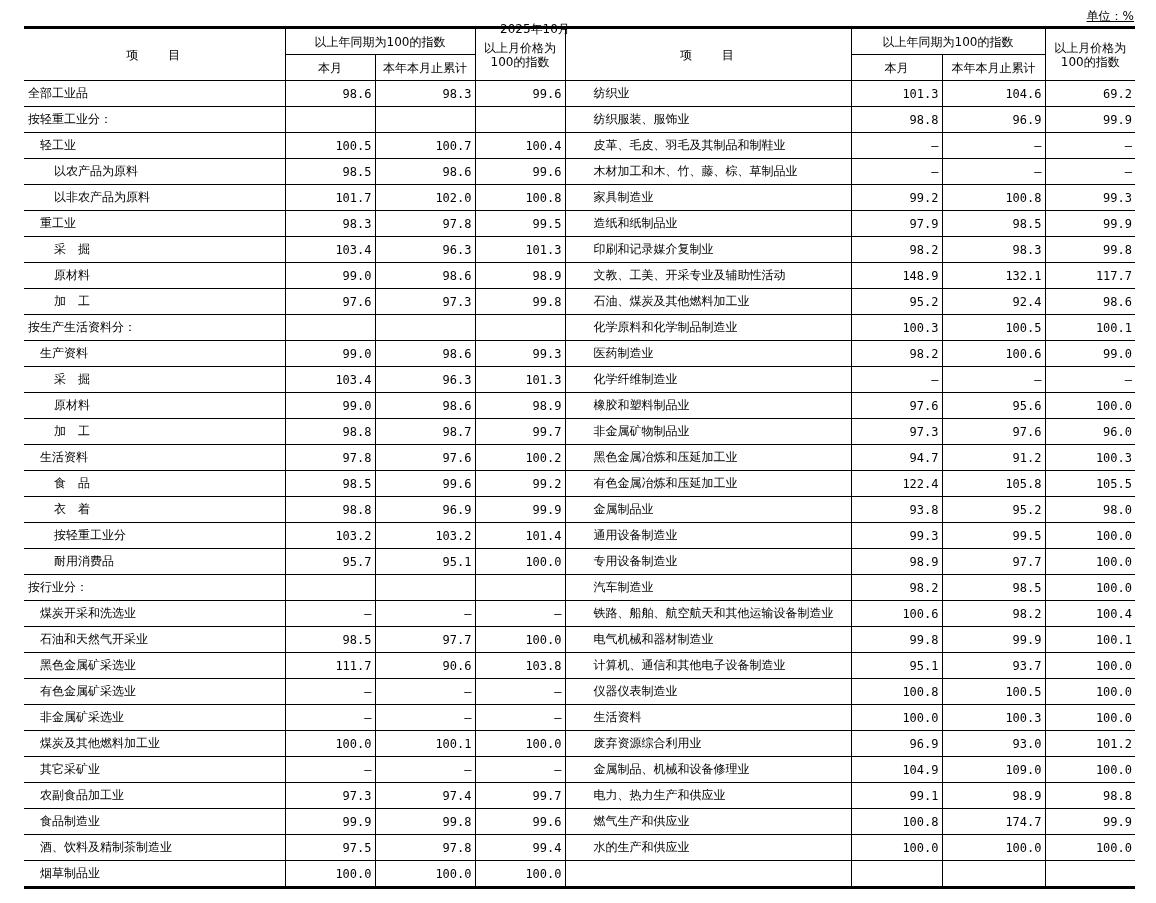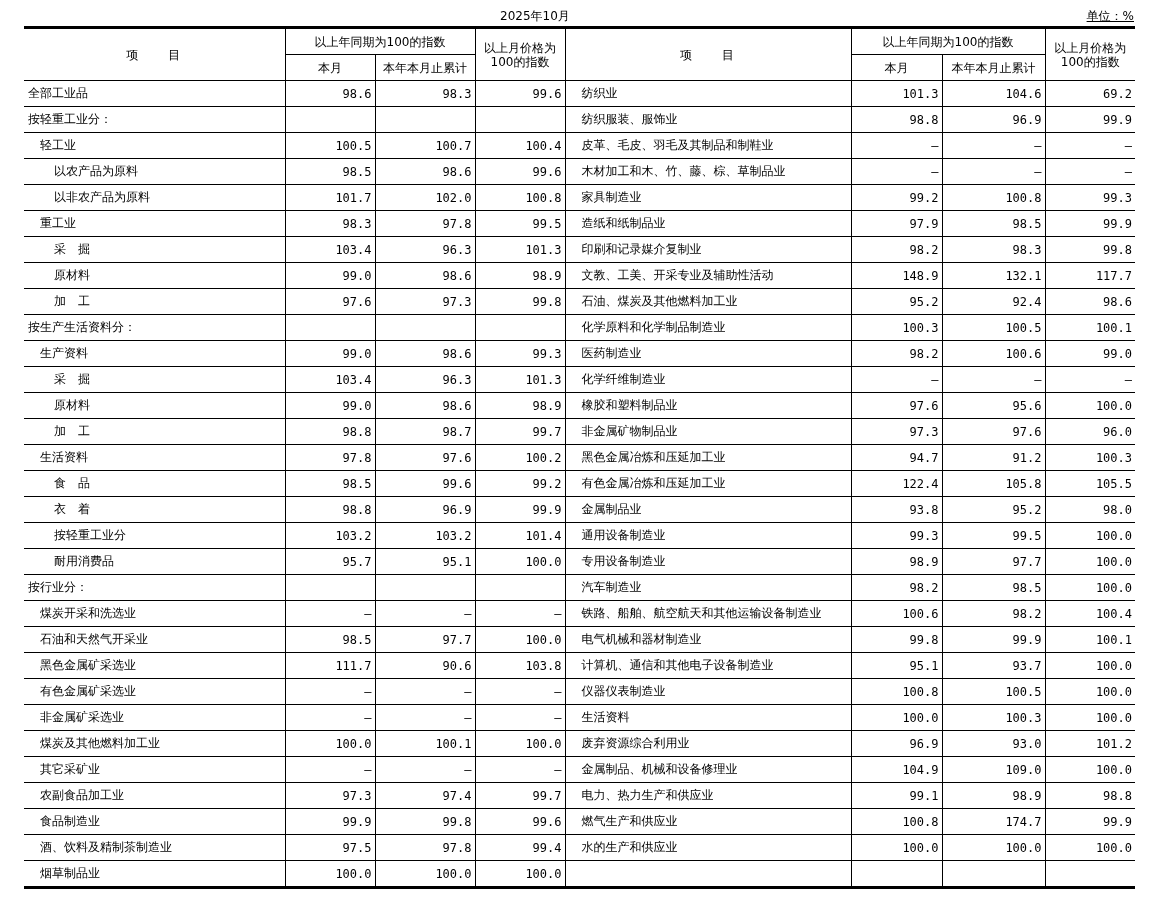--- a/index.html
+++ b/index.html
@@ -1,30 +1,30 @@
 <!DOCTYPE html>
 <html><head>
 <meta charset="utf-8">
 <style>
   html, body { margin:0; padding:0; background:#ffffff; }
   body { width:1156px; height:903px; position:relative; font-family:"DejaVu Sans", "Liberation Sans", sans-serif; color:#000; overflow:hidden; }
   .caption { position:absolute; top:8px; font-size:12px; }
-  .period { left:500px; }
+  .period { left:500px;margin-top:13px; }
   .unit { right:22px;text-decoration:underline; }
   table { position:absolute; left:24px; top:26px; border-collapse:collapse; table-layout:fixed; width:1111px; border-top:3px solid #000; border-bottom:3px solid #000; }
   td, th { border:1px solid #000; font-size:12px; font-weight:normal; padding:0; height:25px; white-space:nowrap; overflow:hidden; }
   tr > :first-child { border-left:none; }
   tr > :last-child { border-right:none; }
   th { text-align:center; line-height:14px; }
   td.num { text-align:right; padding-right:3px; font-family:"DejaVu Sans Mono", "Liberation Mono", monospace; font-size:12px; }
   td.lbl { text-align:left; padding-left:4px; }
   td.lbl.l1 { padding-left:16px; }
   td.lbl.l2 { padding-left:30px; }
   td.lbl.bold { font-weight:normal; padding-left:4px; }
-  td.rlbl { padding-left:16px; text-align:left; }
+  td.rlbl { padding-left:28px; text-align:left; }
   th.hdr-item { letter-spacing:2px; }
 </style>
 </head>
 <body>
 
 <div class="caption period">2025年10月</div>
 <div class="caption unit">单位：%</div>
 
 <table>
   <colgroup>

